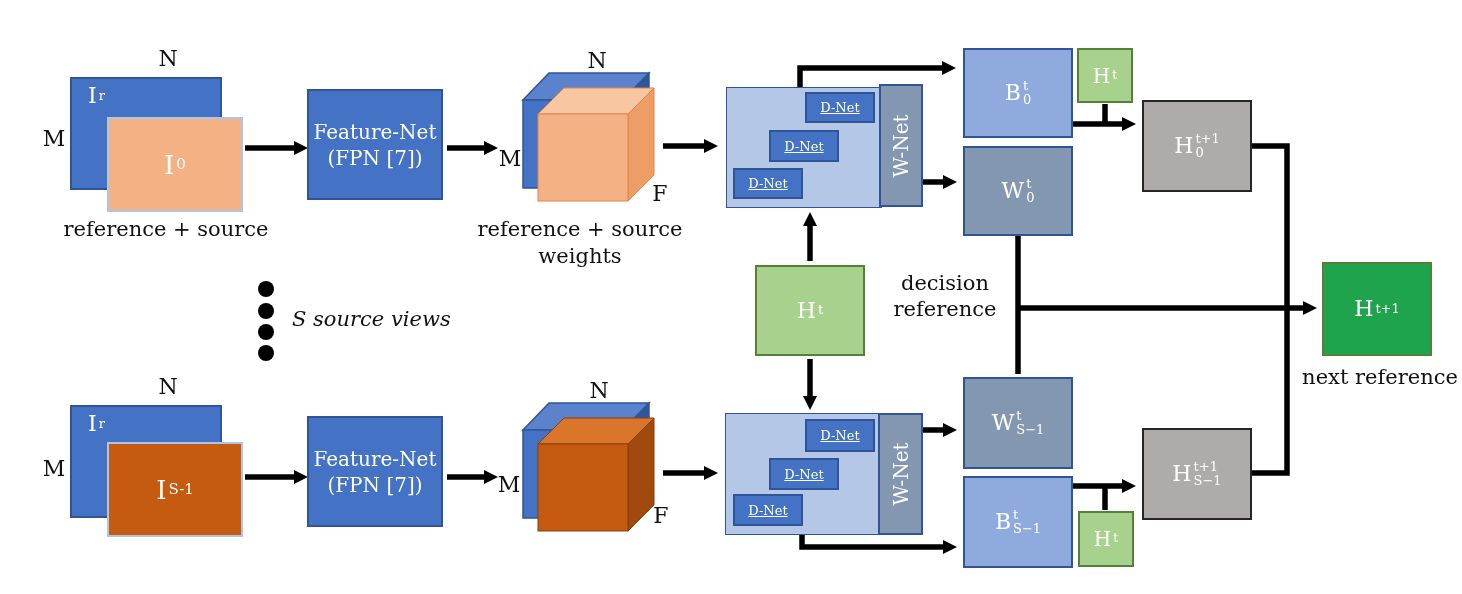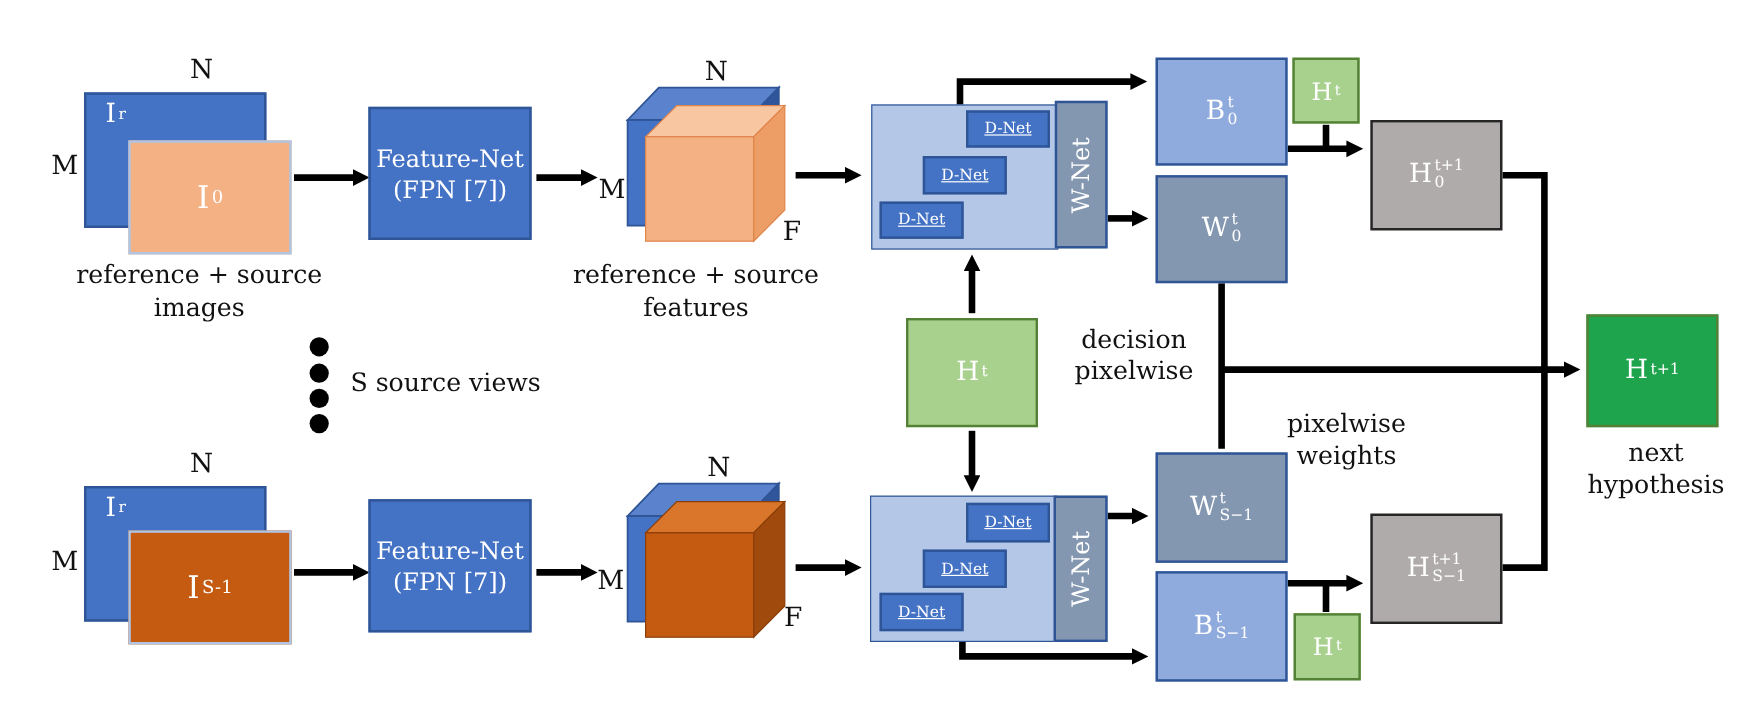--- a/index.html
+++ b/index.html
@@ -121,37 +121,36 @@
         <span class="mb lg">I</span>
         <span class="ms lg">
           <span></span>
           <span>0</span>
         </span>
       </span>
   </div>
 
   <div class="cap" style="left:56px;top:216px;width:220px;">
     <div>reference + source</div>
-    <div>images</div>
   </div>
 
   <div class="box blue fn" style="left:307px;top:89px;width:136px;height:111px;">
     <div>
         <div>Feature-Net</div>
         <div>(FPN [7])</div>
       </div>
   </div>
 
   <div class="dim" style="left:579px;top:48px;">N</div>
   <div class="dim" style="left:492px;top:146px;">M</div>
   <div class="dim" style="left:642px;top:181px;">F</div>
 
   <div class="cap" style="left:470px;top:216px;width:220px;">
     <div>reference + source</div>
-    <div>features</div>
+    <div>weights</div>
   </div>
 
   <div class="box container" style="left:726px;top:87px;width:156px;height:121px;"></div>
   <div class="box blue dnet" style="left:805px;top:92px;width:70px;height:31px;">
       <span>D-Net</span>
     </div>
   <div class="box blue dnet" style="left:769px;top:130px;width:70px;height:32px;">
       <span>D-Net</span>
     </div>
   <div class="box blue dnet" style="left:733px;top:168px;width:70px;height:31px;">
@@ -203,24 +202,23 @@
     <span class="m">
         <span class="mb">H</span>
         <span class="ms">
           <span>t</span>
           <span></span>
         </span>
       </span>
   </div>
   <div class="cap" style="left:880px;top:270px;width:130px;line-height:26px;">
     <div>decision</div>
-    <div>pixelwise</div>
-  </div>
-  <div class="cap" style="left:1040px;top:340px;width:164px;">pixelwise weights</div>
-  <div class="cap left" style="left:292px;top:306px;width:180px;">S source views</div>
+    <div>reference</div>
+  </div>
+  <div class="cap left" style="left:292px;top:306px;width:180px;font-style:italic;">S source views</div>
 
   <div class="dim" style="left:150px;top:374px;">N</div>
   <div class="dim" style="left:36px;top:456px;">M</div>
 
   <div class="box blue ilabel" style="left:70px;top:405px;width:152px;height:113px;">
     <span class="m">
         <span class="mb">I</span>
         <span class="ms">
           <span></span>
           <span>r</span>
@@ -301,15 +299,15 @@
 
   <div class="box greendk" style="left:1322px;top:262px;width:110px;height:94px;">
     <span class="m">
         <span class="mb">H</span>
         <span class="ms">
           <span>t+1</span>
           <span></span>
         </span>
       </span>
   </div>
-  <div class="cap" style="left:1300px;top:364px;width:160px;">next hypothesis</div>
+  <div class="cap" style="left:1300px;top:364px;width:160px;">next reference</div>
 
 </div>
 
 </body></html>

